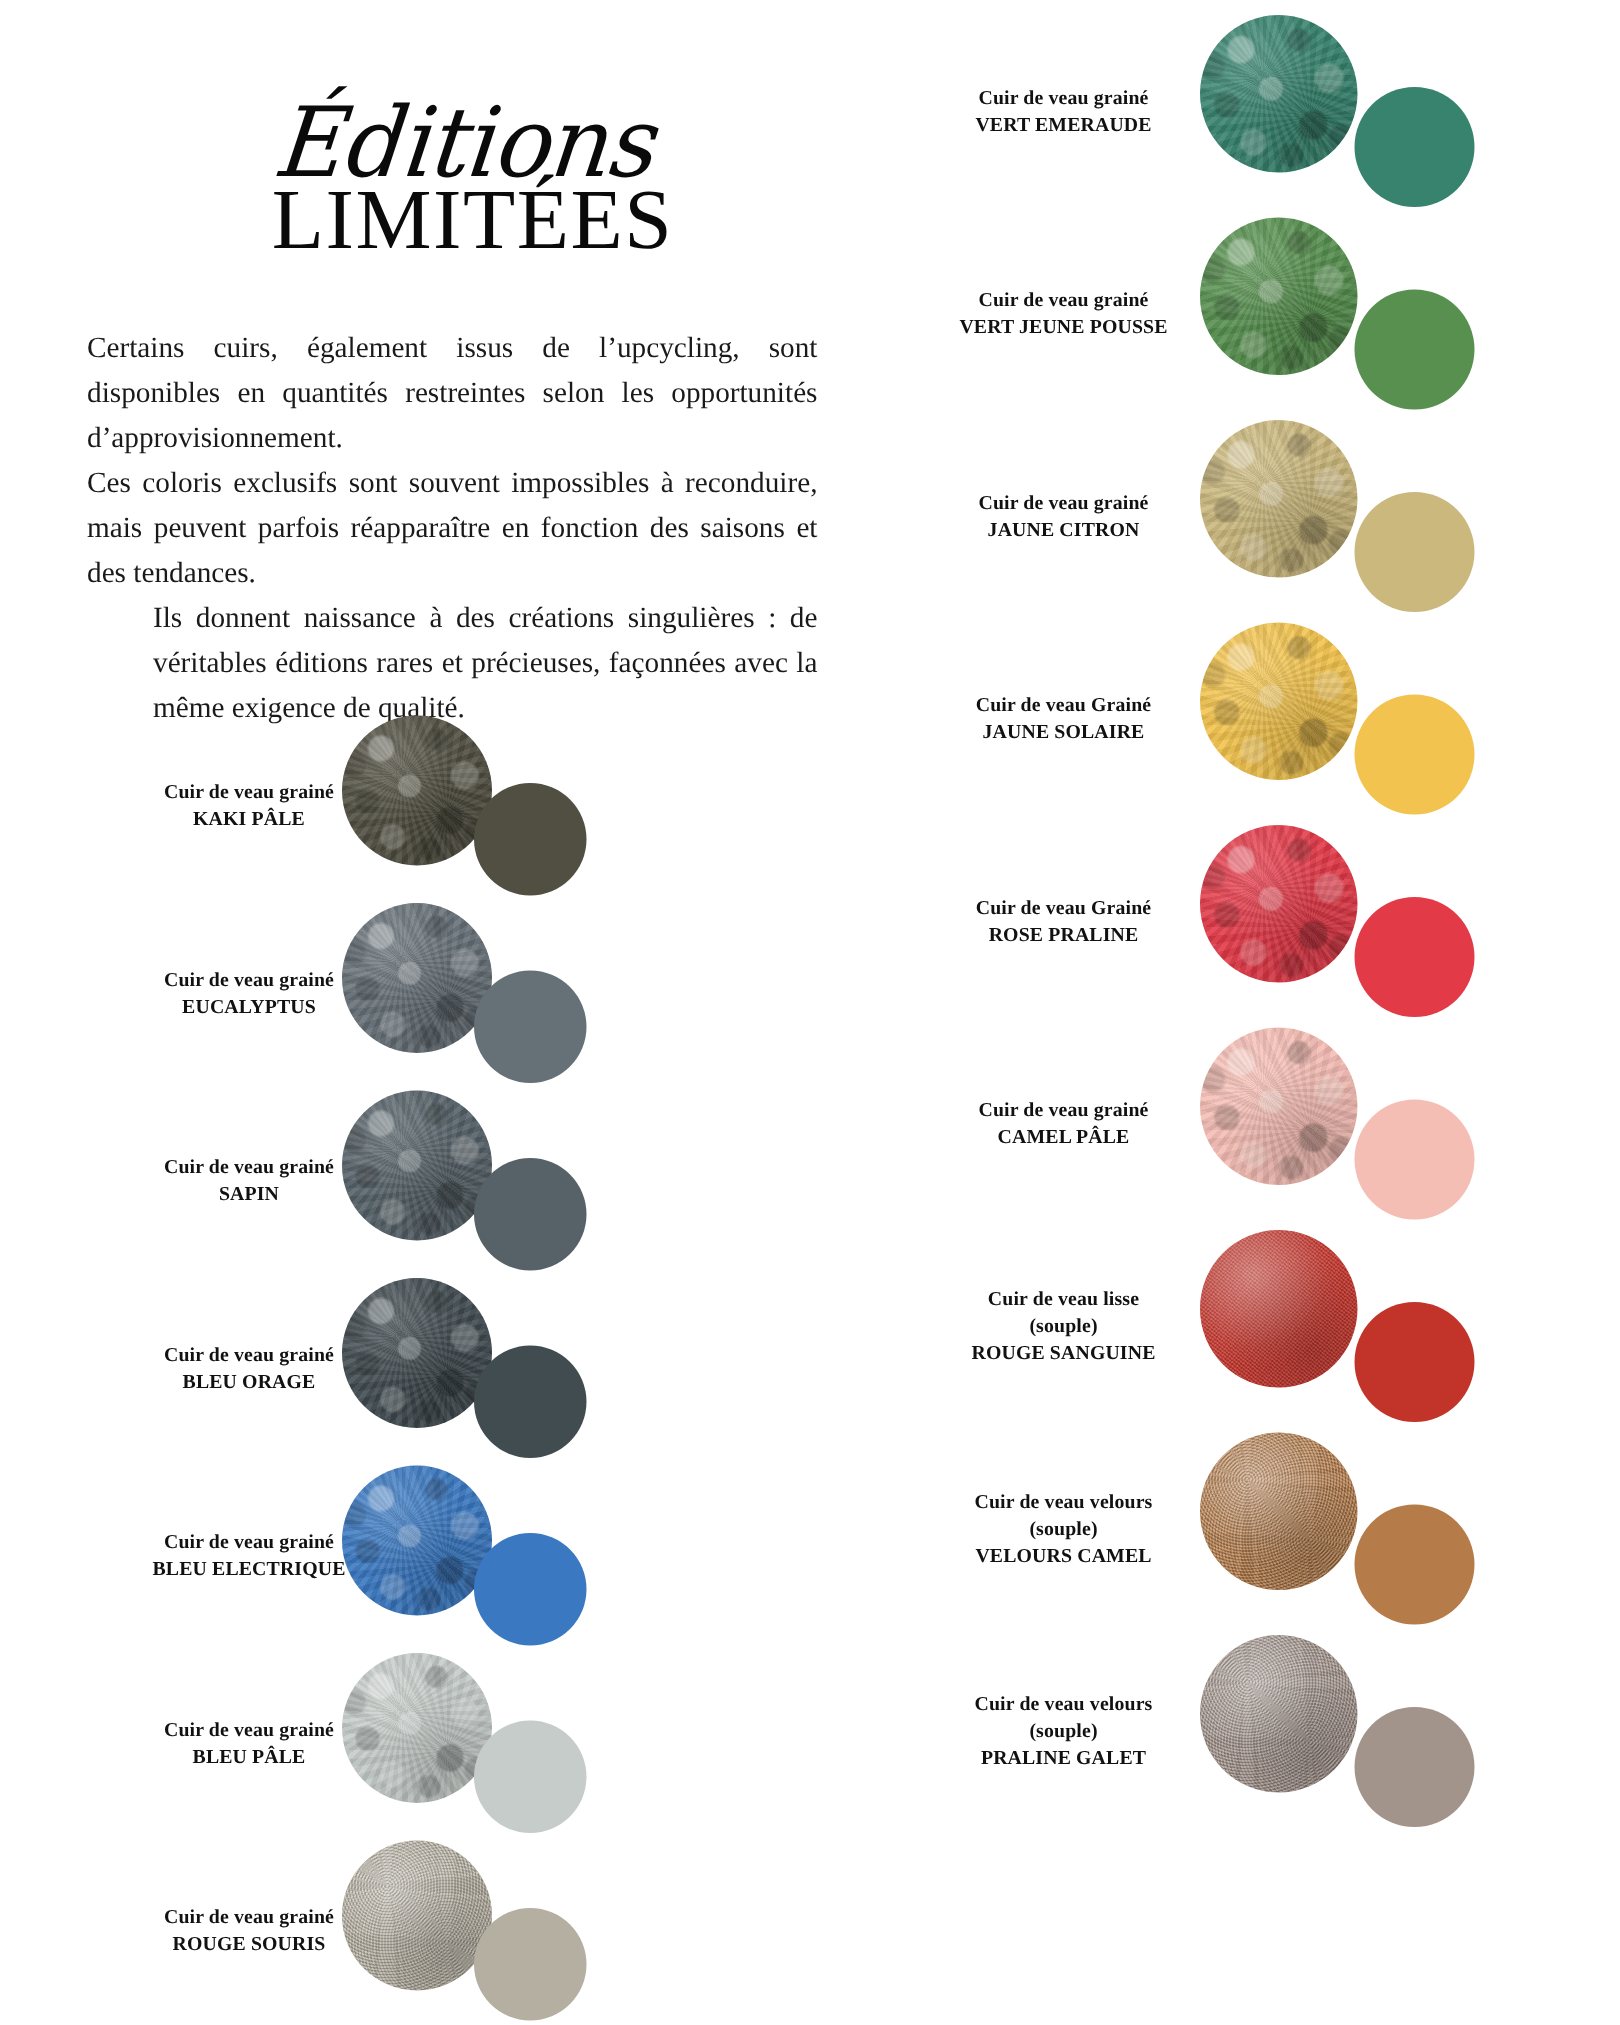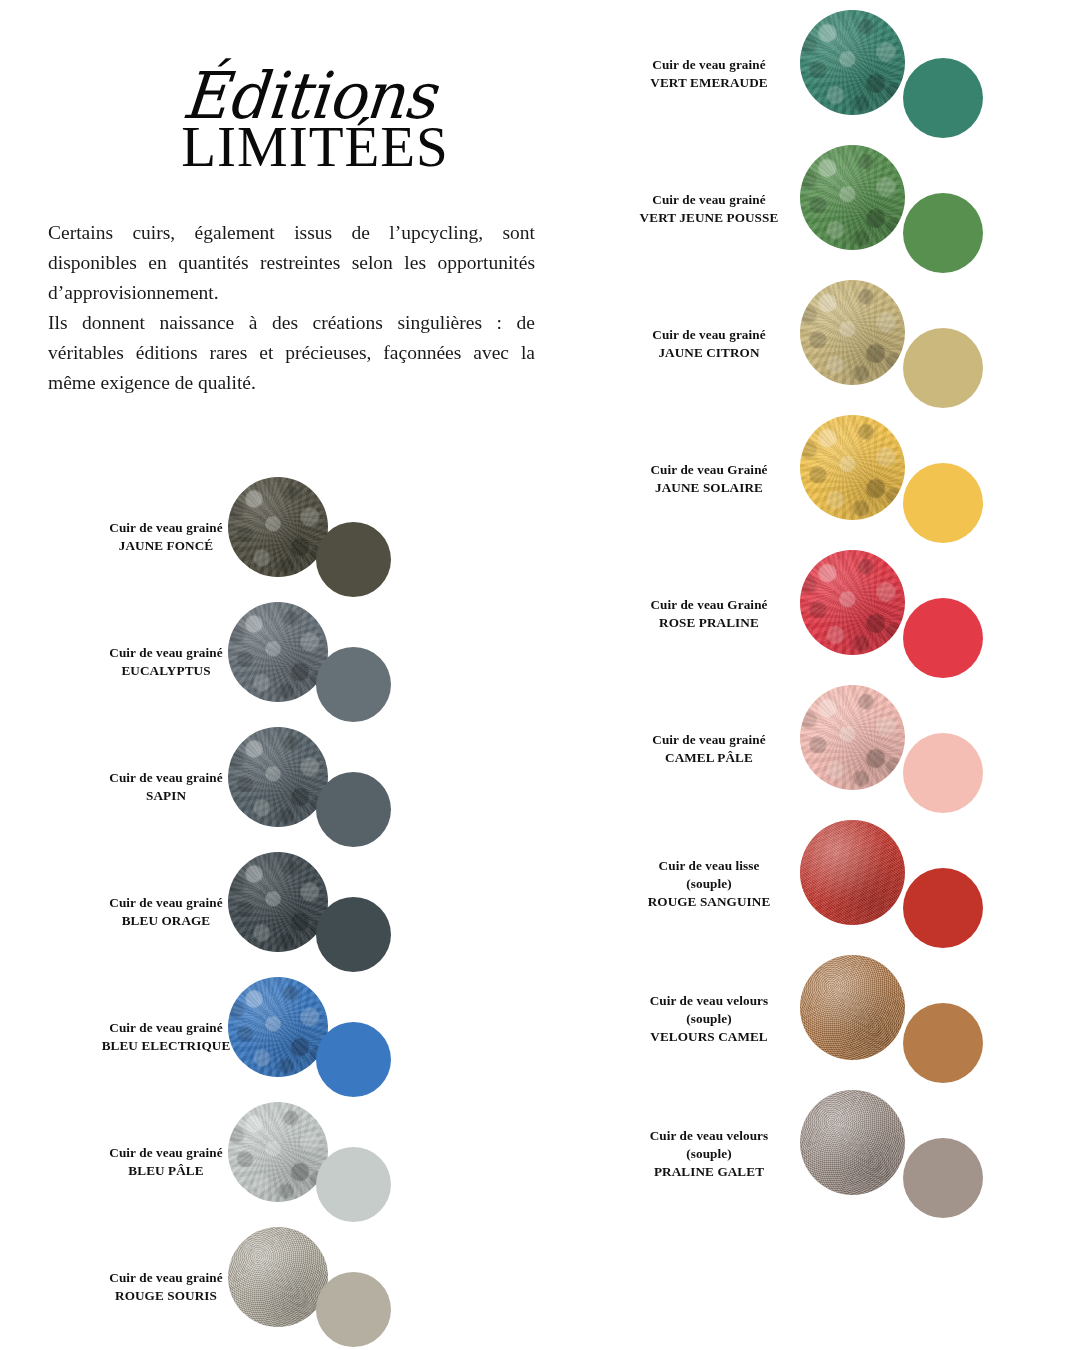--- a/index.html
+++ b/index.html
@@ -50,32 +50,32 @@
     line-height: 1;
     letter-spacing: 1px;
     color: #0a0a0a;
     position: relative;
     top: -6px;
   }
 
   
   #intro {
     position: absolute;
-    left: 48px;
+    left: 58px;
     top: 218px;
     width: 487px;
   }
   #intro p {
     font-family: "Liberation Serif", "DejaVu Serif", serif;
     font-size: 19.5px;
     line-height: 30px;
     text-align: justify;
     color: #1a1a1a;
   }
-  #intro p:last-child { text-align: justify; }
+  #intro p:last-child { text-align: justify; margin-left: 44px; }
 
   
   .column { position: absolute; }
   #col-left  { left: 36px;  top: 474px;  width: 520px; }
   #col-right { left: 596px; top: 6px;    width: 484px; }
 
   .swatch-row {
     position: relative;
     width: 100%;
     text-decoration: underline;
@@ -164,28 +164,29 @@
 
 <div id="page">
 
   <div id="logo-block">
     <div id="logo-script">Éditions</div>
     <div id="logo-serif">LIMITÉES</div>
   </div>
 
   <div id="intro">
     <p>Certains cuirs, également issus de l’upcycling, sont disponibles en quantités restreintes selon les opportunités d’approvisionnement.</p>
+    <p>Ces coloris exclusifs sont souvent impossibles à reconduire, mais peuvent parfois réapparaître en fonction des saisons et des tendances.</p>
     <p>Ils donnent naissance à des créations singulières : de véritables éditions rares et précieuses, façonnées avec la même exigence de qualité.</p>
   </div>
 
   <div id="col-left" class="column">
       <div class="swatch-row" style="height: 125px;">
         <div class="swatch-label">
           <span class="line-name">Cuir de veau grainé</span>
-          <span class="line-name">JAUNE FONCÉ</span>
+          <span class="line-name">KAKI PÂLE</span>
         </div>
         <div class="disc-wrap" style="width: 163px;">
           <div class="disc-big" style="width: 100px; height: 100px; left: 0px; top: 3px; background: rgb(81, 79, 65);">
             <div class="grain g-pebble"></div>
             <div class="shade"></div>
           </div>
           <div class="disc-small" style="width: 75px; height: 75px; left: 88px; top: 48px; background: rgb(81, 79, 65);"></div>
         </div>
       </div>
       <div class="swatch-row" style="height: 125px;">

